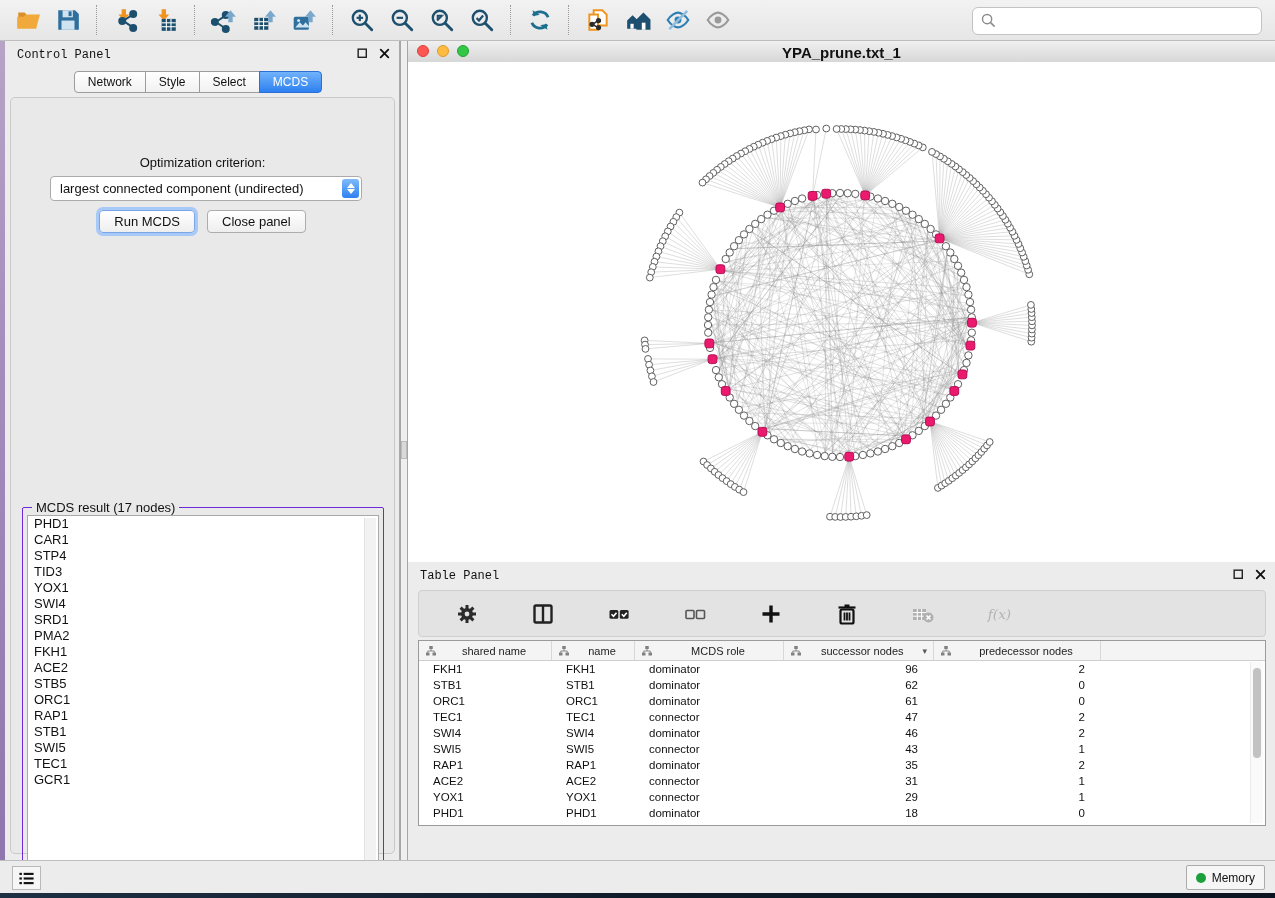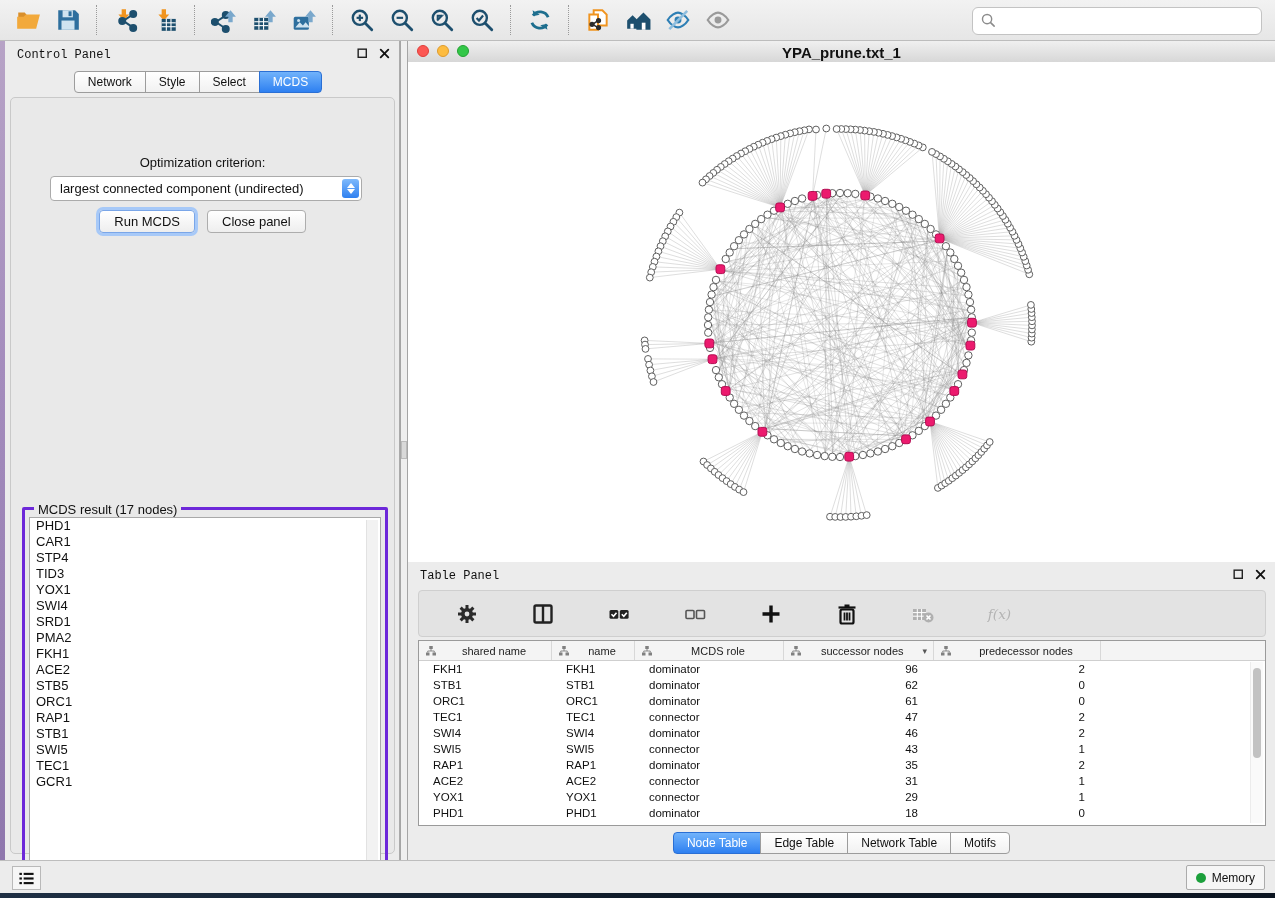--- a/index.html
+++ b/index.html
@@ -30,21 +30,21 @@
   .cp-body{position:absolute;left:5px;top:56px;width:383px;height:755px;background:#e9e9e9;border:1px solid #c9c9c9;border-radius:5px;}
   .opt-label{position:absolute;left:0;right:0;top:57px;text-align:center;font-size:13px;color:#111;}
   .criterion{position:absolute;left:39px;top:78px;width:310px;height:23px;background:#fff;border:1px solid #ababab;border-radius:4px;cursor:pointer;}
   .criterion .val{position:absolute;left:9px;top:4px;font-size:13px;color:#111;white-space:nowrap;}
   .criterion .stepper{position:absolute;right:2px;top:2px;width:17px;height:19px;border-radius:3px;background:linear-gradient(#7fbafc,#2f80f0);}
   .criterion .stepper:before{content:"";position:absolute;left:4.5px;top:4px;border-left:4px solid transparent;border-right:4px solid transparent;border-bottom:5px solid #fff;}
   .criterion .stepper:after{content:"";position:absolute;left:4.5px;bottom:4px;border-left:4px solid transparent;border-right:4px solid transparent;border-top:5px solid #fff;}
   .btn-row{position:absolute;left:0;right:0;top:112px;display:flex;justify-content:center;gap:12px;}
   .pbtn{font-size:13px;color:#111;padding:3px 14px;background:linear-gradient(#fff,#eee);border:1px solid #adadad;border-radius:4px;cursor:pointer;}
   .pbtn.focused{box-shadow:0 0 0 3px #a7c9f8;border-color:#7aa6e8;}
-  .mcds-fieldset{position:absolute;left:11px;top:409px;width:360px;height:372px;border:3px solid #6d28d9;border-radius:2px;}
+  .mcds-fieldset{position:absolute;left:11px;top:409px;width:360px;height:372px;border:1px solid #6d28d9;border-radius:2px;}
   .mcds-legend{position:absolute;left:9px;top:-8px;background:#e9e9e9;padding:0 4px;font-size:13px;color:#111;white-space:nowrap;}
   .mcds-list{position:absolute;left:4px;top:7px;right:4px;bottom:4px;background:#fff;border:1px solid #a9a9a9;overflow:hidden;}
   .mcds-item{font-size:13px;color:#111;padding:0 0 0 6px;height:16px;line-height:16px;cursor:default;}
   .mcds-scroll{position:absolute;top:2px;bottom:2px;right:2px;width:11px;background:#f2f2f2;border-left:1px solid #e2e2e2;}
   
   .splitter{position:absolute;left:400px;top:41px;width:8px;height:819px;background:#efefef;border-left:1px solid #a5a5a5;border-right:1px solid #a5a5a5;box-sizing:border-box;cursor:col-resize;}
   .splitter .knob{position:absolute;left:0px;top:400px;width:6px;height:18px;background:#d9d9d9;border:1px solid #bbb;box-sizing:border-box;}
   
   .right{position:absolute;left:408px;top:41px;width:867px;height:819px;}
   .net-window{position:absolute;left:0;top:0;width:867px;height:521px;}
@@ -1269,26 +1269,20 @@
               <div class="td l" style="width: 83px;">PHD1</div>
               <div class="td l" style="width: 149px;">dominator</div>
               <div class="td r" style="width: 150px;">18</div>
               <div class="td r" style="width: 167px;">0</div>
             </div>
           </div>
         <div class="tbl-scroll">
           <div class="tbl-thumb"></div>
         </div>
       </div>
-      <div class="tbl-tabs" id="tbl-tabs">
-          <div class="tab active">Node Table</div>
-          <div class="tab">Edge Table</div>
-          <div class="tab">Network Table</div>
-          <div class="tab">Motifs</div>
-        </div>
     </div>
   </div>
 
   <div class="statusbar">
     <div class="status-listbtn">
       <span>
           <svg viewBox="0 0 24 20">
             <g fill="#111">
               <rect x="2" y="2" width="3.5" height="3"></rect>
               <rect x="8" y="2" width="14" height="3"></rect>

